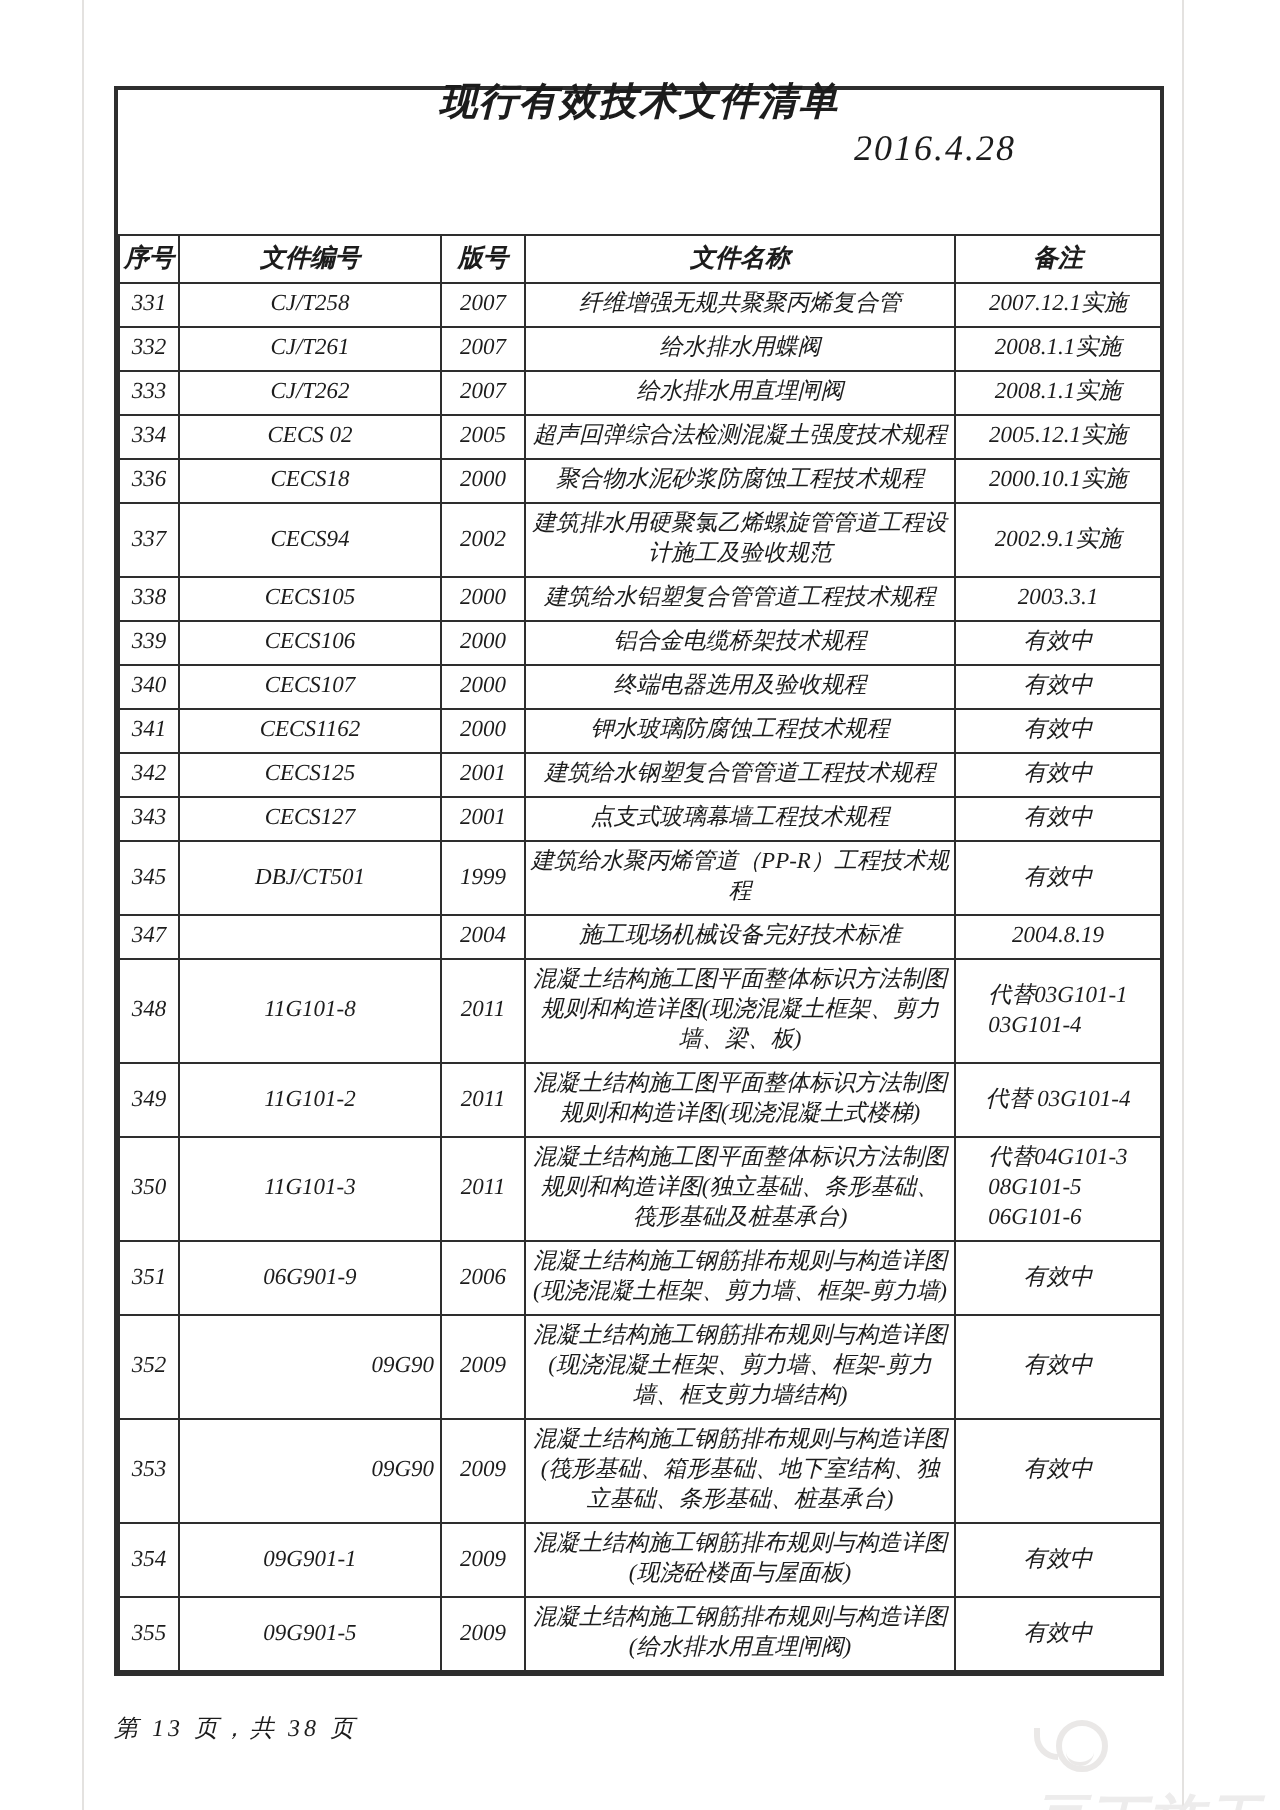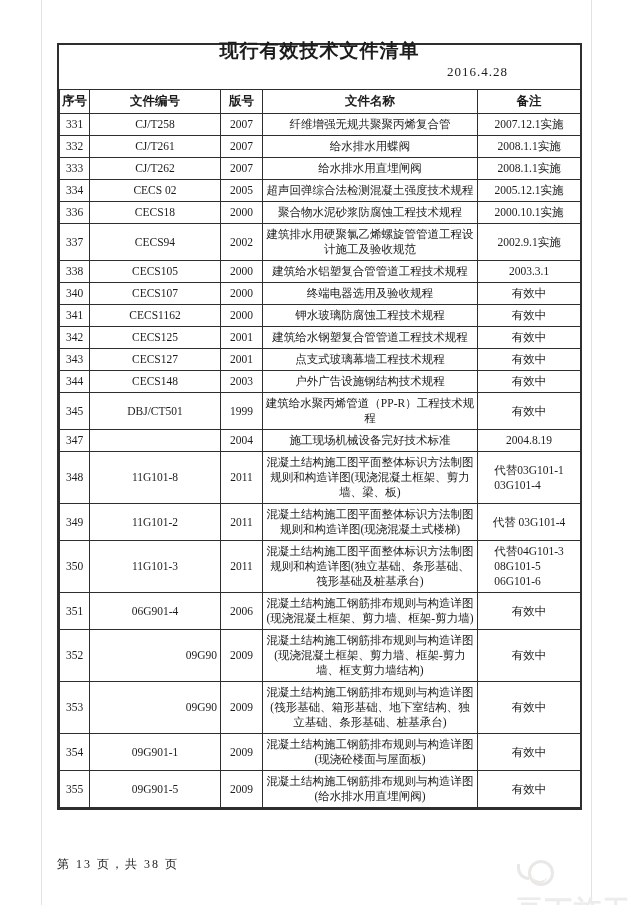--- a/index.html
+++ b/index.html
@@ -3,45 +3,45 @@
 <meta charset="utf-8">
 <style>
   * { margin: 0; padding: 0; box-sizing: border-box; }
   html, body {
     width: 640px; height: 905px;
     background: #ffffff;
     font-family: "Liberation Serif", "DejaVu Serif", serif;
     color: #1c1c1c;
     overflow: hidden;
   }
-  .page { position: relative; width: 640px; height: 905px; background: #fff; }
+  .page { position: relative; width: 640px; height: 905px; background: #fff; font-style: italic; }
 
   
   .scan-edge { position: absolute; top: 0; bottom: 0; width: 1px; background: #e4e2e0; }
   .scan-edge.left { left: 41px; }
   .scan-edge.right { left: 591px; }
 
   .doc-box {
     position: absolute;
     left: 57px; top: 43px; width: 525px;
     border: 2px solid #2e2e2e;
     background: #fff;
   }
   .title-area { position: relative; height: 44px; }
   .doc-title {
     position: absolute; left: 0; right: 0; top: -7px;
     text-align: center;
     font-size: 19px; font-weight: bold; letter-spacing: 1px;
   }
   .doc-date {
     position: absolute; right: 72px; top: 19px;
-    font-size: 13px; letter-spacing: 1px;
-  }
-
-  table.doc-table { width: 100%; border-collapse: collapse; table-layout: fixed; }
+    font-size: 18px; letter-spacing: 1px;
+  }
+
+  table.doc-table { width: 100%; border-collapse: collapse; table-layout: fixed; margin-top: 28px; }
   table.doc-table th, table.doc-table td {
     border: 1px solid #2e2e2e;
     text-align: center; vertical-align: middle;
     padding: 3px 2px;
     font-size: 11.5px; line-height: 15px;
     overflow: hidden;
   }
   table.doc-table thead th { font-size: 12.5px; font-weight: bold; height: 24px; padding: 2px; }
   table.doc-table tr { height: 22px; }
   td.col-code.align-right { text-align: right; padding-right: 3px; }
@@ -166,20 +166,27 @@
   </tr>
 
   <tr>
     <td class="col-no">338</td>
     <td class="col-code">CECS105</td>
     <td class="col-ver">2000</td>
     <td class="col-name">建筑给水铝塑复合管管道工程技术规程</td>
     <td class="col-remark"><span class="remark-inner single">2003.3.1</span></td>
   </tr>
 
+  <tr>
+    <td class="col-no">339</td>
+    <td class="col-code">CECS106</td>
+    <td class="col-ver">2000</td>
+    <td class="col-name">铝合金电缆桥架技术规程</td>
+    <td class="col-remark"><span class="remark-inner single">有效中</span></td>
+  </tr>
 
   <tr>
     <td class="col-no">340</td>
     <td class="col-code">CECS107</td>
     <td class="col-ver">2000</td>
     <td class="col-name">终端电器选用及验收规程</td>
     <td class="col-remark"><span class="remark-inner single">有效中</span></td>
   </tr>
 
   <tr>
@@ -199,27 +206,20 @@
   </tr>
 
   <tr>
     <td class="col-no">343</td>
     <td class="col-code">CECS127</td>
     <td class="col-ver">2001</td>
     <td class="col-name">点支式玻璃幕墙工程技术规程</td>
     <td class="col-remark"><span class="remark-inner single">有效中</span></td>
   </tr>
 
-  <tr>
-    <td class="col-no">344</td>
-    <td class="col-code">CECS148</td>
-    <td class="col-ver">2003</td>
-    <td class="col-name">户外广告设施钢结构技术规程</td>
-    <td class="col-remark"><span class="remark-inner single">有效中</span></td>
-  </tr>
 
   <tr>
     <td class="col-no">345</td>
     <td class="col-code">DBJ/CT501</td>
     <td class="col-ver">1999</td>
     <td class="col-name">建筑给水聚丙烯管道（PP-R）工程技术规程</td>
     <td class="col-remark"><span class="remark-inner single">有效中</span></td>
   </tr>
 
 
@@ -253,21 +253,21 @@
     <td class="col-code">11G101-3</td>
     <td class="col-ver">2011</td>
     <td class="col-name">混凝土结构施工图平面整体标识方法制图规则和构造详图(独立基础、条形基础、筏形基础及桩基承台)</td>
     <td class="col-remark"><span class="remark-inner">代替04G101-3
 08G101-5
 06G101-6</span></td>
   </tr>
 
   <tr>
     <td class="col-no">351</td>
-    <td class="col-code">06G901-4</td>
+    <td class="col-code">06G901-9</td>
     <td class="col-ver">2006</td>
     <td class="col-name">混凝土结构施工钢筋排布规则与构造详图(现浇混凝土框架、剪力墙、框架-剪力墙)</td>
     <td class="col-remark"><span class="remark-inner single">有效中</span></td>
   </tr>
 
   <tr>
     <td class="col-no">352</td>
     <td class="col-code align-right">09G90</td>
     <td class="col-ver">2009</td>
     <td class="col-name">混凝土结构施工钢筋排布规则与构造详图(现浇混凝土框架、剪力墙、框架-剪力墙、框支剪力墙结构)</td>

